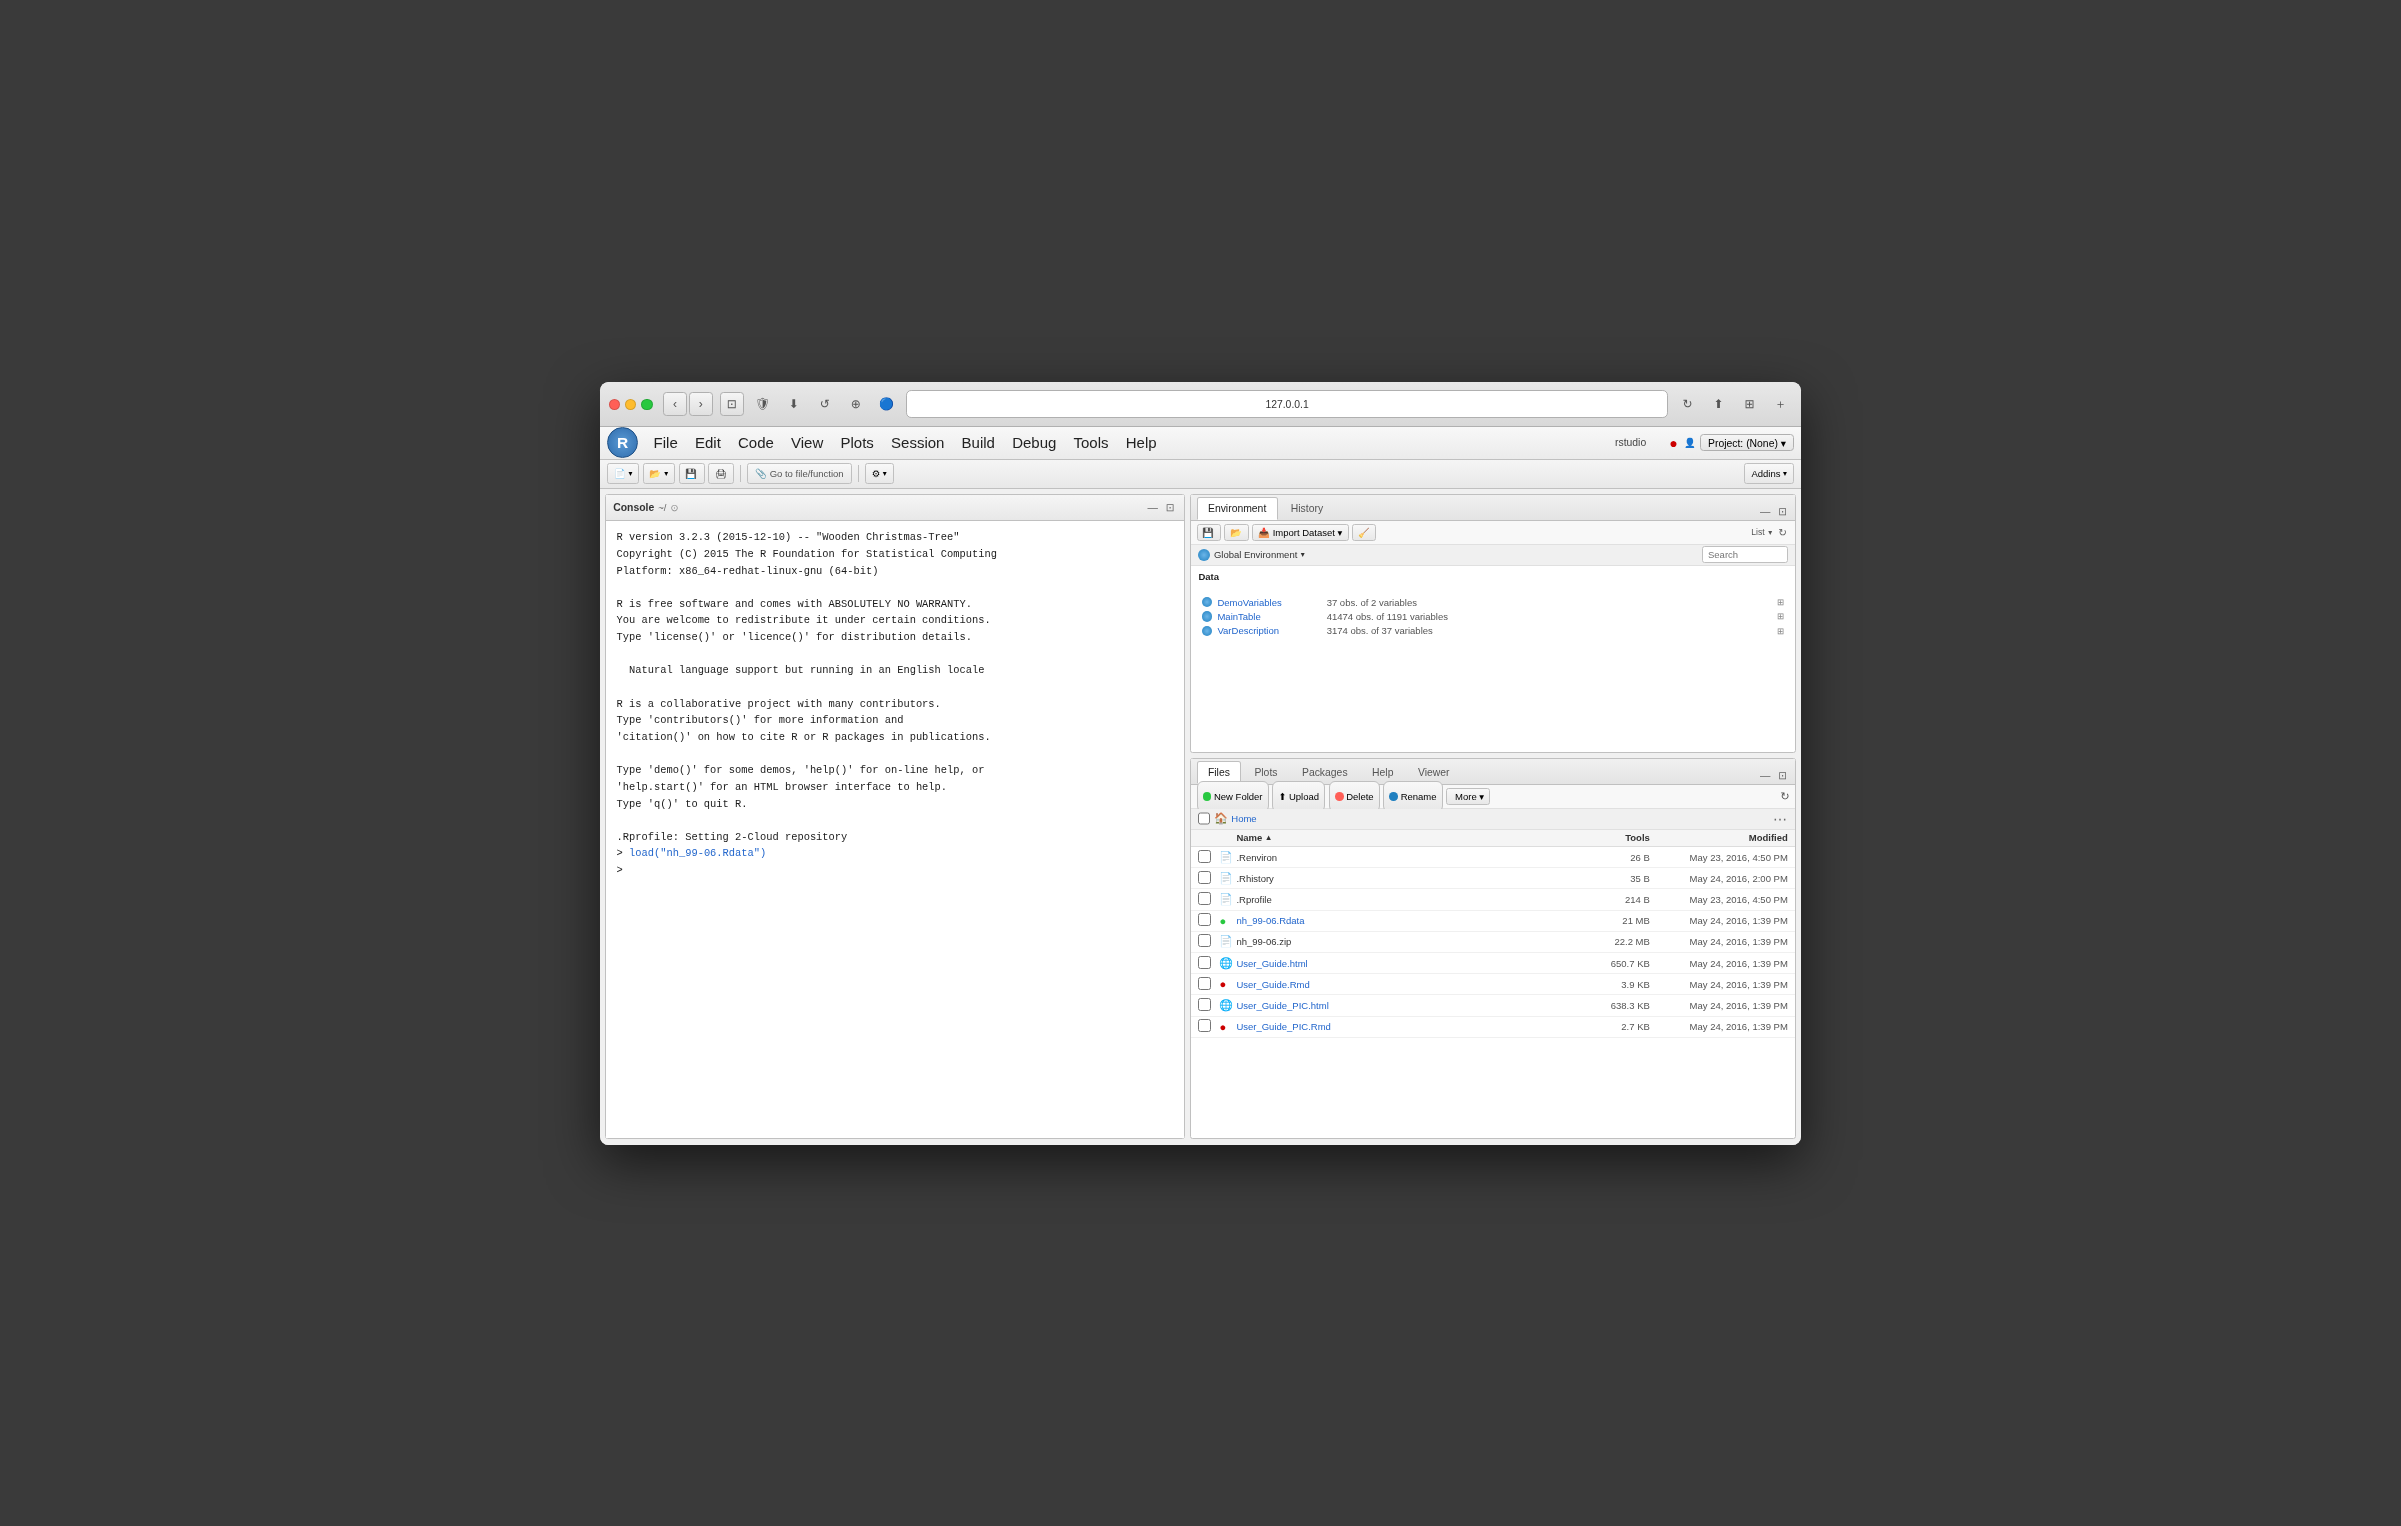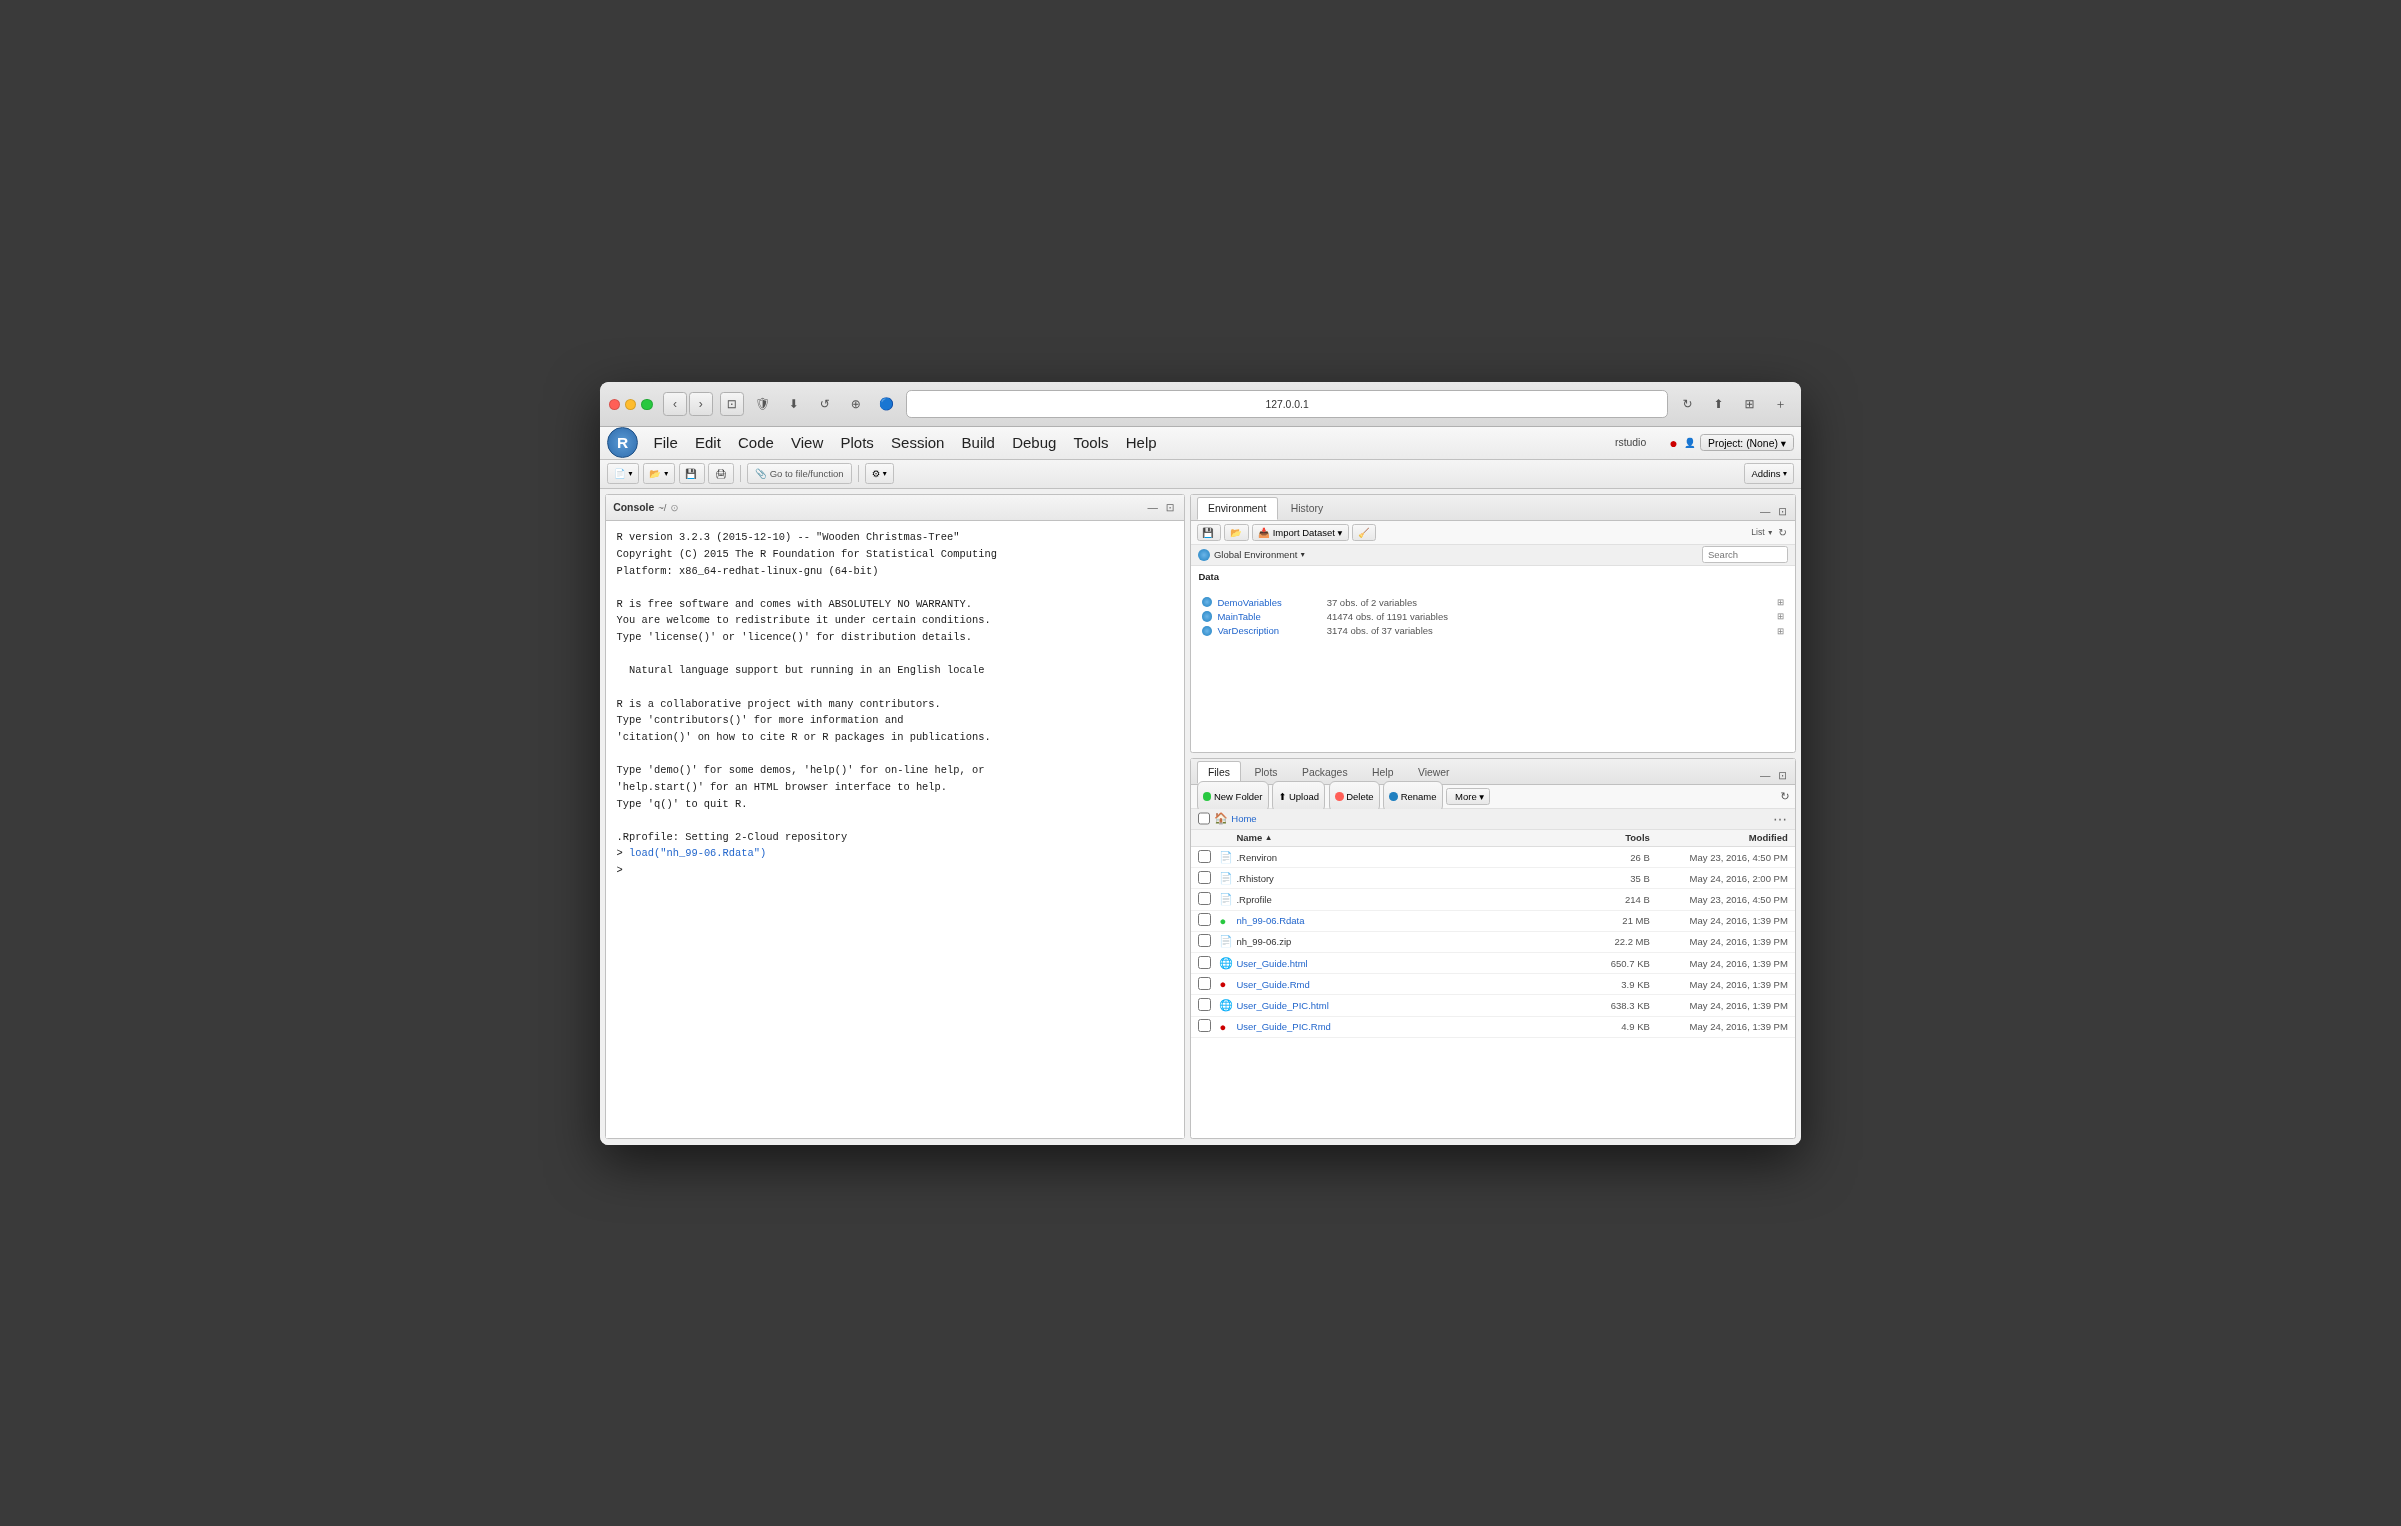--- a/index.html
+++ b/index.html
@@ -780,21 +780,21 @@
               <div class="file-icon-cell" style="color:#2080c0;">🌐</div>
               <div class="file-name">User_Guide_PIC.html</div>
               <div class="file-size">638.3 KB</div>
               <div class="file-modified">May 24, 2016, 1:39 PM</div>
             </div>
 
             <div class="file-row">
               <div class="file-cb"><input type="checkbox" style=""></div>
               <div class="file-icon-cell" style="color:#c00;">●</div>
               <div class="file-name">User_Guide_PIC.Rmd</div>
-              <div class="file-size">4.9 KB</div>
+              <div class="file-size">2.7 KB</div>
               <div class="file-modified">May 24, 2016, 1:39 PM</div>
             </div>
           </div>
         </div>
       </div>
     </div>
   </div>
 </div>
 
 

